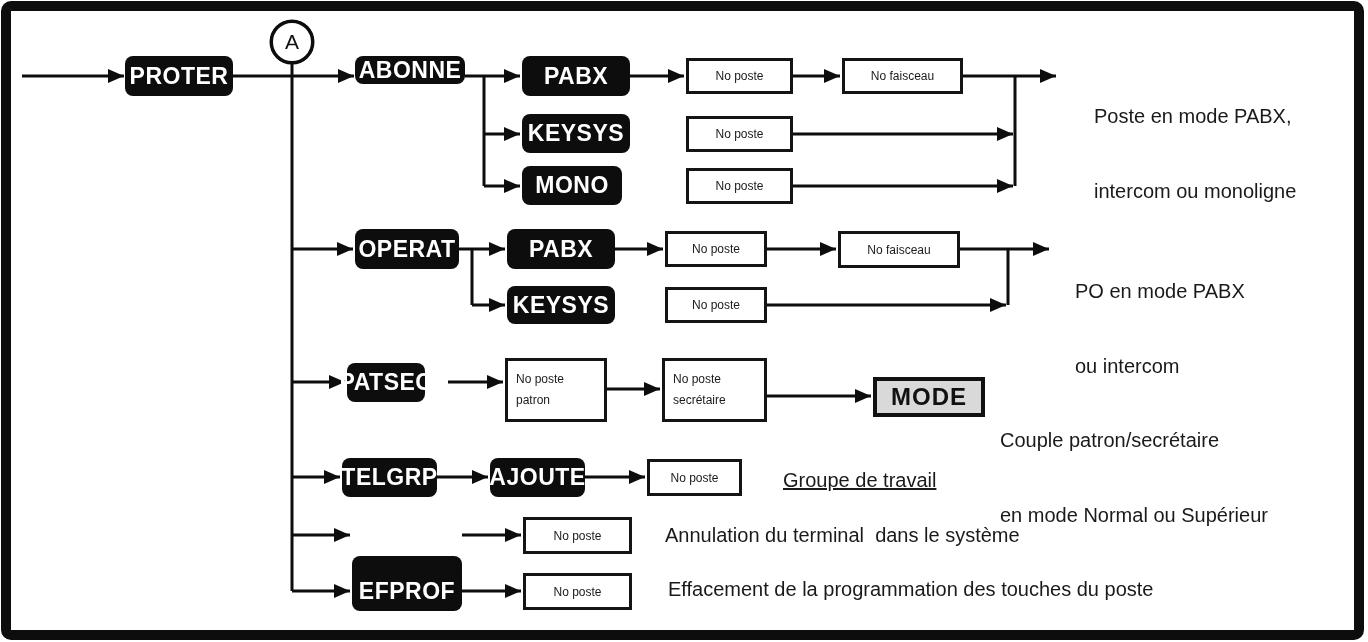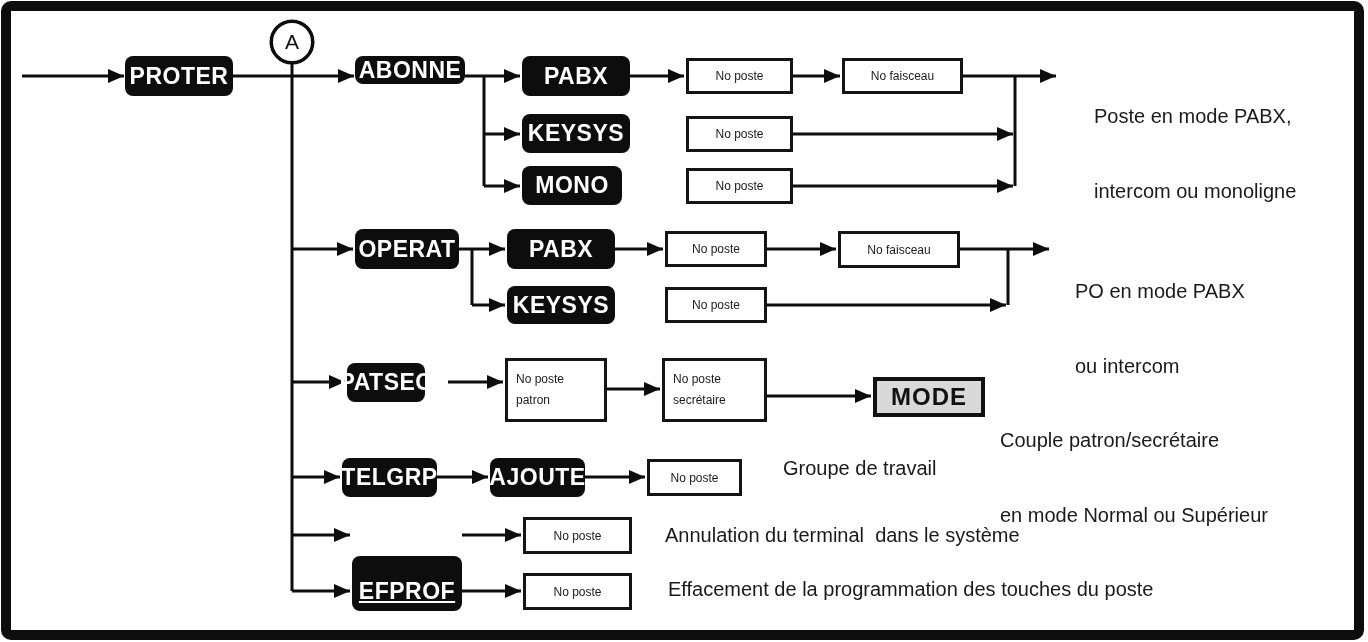--- a/index.html
+++ b/index.html
@@ -123,23 +123,23 @@
   </div>
   <div class="modebox" style="left:873px;top:377px;width:112px;height:40px;">MODE</div>
   <div class="desc" style="left:1000px;top:378px;">
     <div>Couple patron/secrétaire</div>
     <div>en mode Normal ou Supérieur</div>
   </div>
 
   <div class="cmd" style="left:490px;top:458px;width:95px;height:39px;">AJOUTE</div>
   <div class="cmd" style="left:342px;top:458px;width:95px;height:39px;">TELGRP</div>
   <div class="val" style="left:647px;top:459px;width:95px;height:37px;">No poste</div>
-  <div class="desc" style="left:783px;top:456px;">Groupe de travail</div>
+  <div class="desc" style="left:783px;top:468px;text-decoration:underline;">Groupe de travail</div>
 
   <div class="cmd" style="left:352px;top:516px;width:110px;height:53px;margin-top:40px;">EFPOST</div>
   <div class="val" style="left:523px;top:517px;width:109px;height:37px;">No poste</div>
   <div class="desc" style="left:665px;top:523px;">Annulation du terminal  dans le système</div>
 
-  <div class="cmd" style="left:352px;top:572px;width:110px;height:39px;text-decoration:underline;">EFPROF</div>
+  <div class="cmd" style="left:352px;top:572px;width:110px;height:39px;">EFPROF</div>
   <div class="val" style="left:523px;top:573px;width:109px;height:37px;">No poste</div>
   <div class="desc" style="left:668px;top:577px;">Effacement de la programmation des touches du poste</div>
 
 </div>
 
 </body></html>

